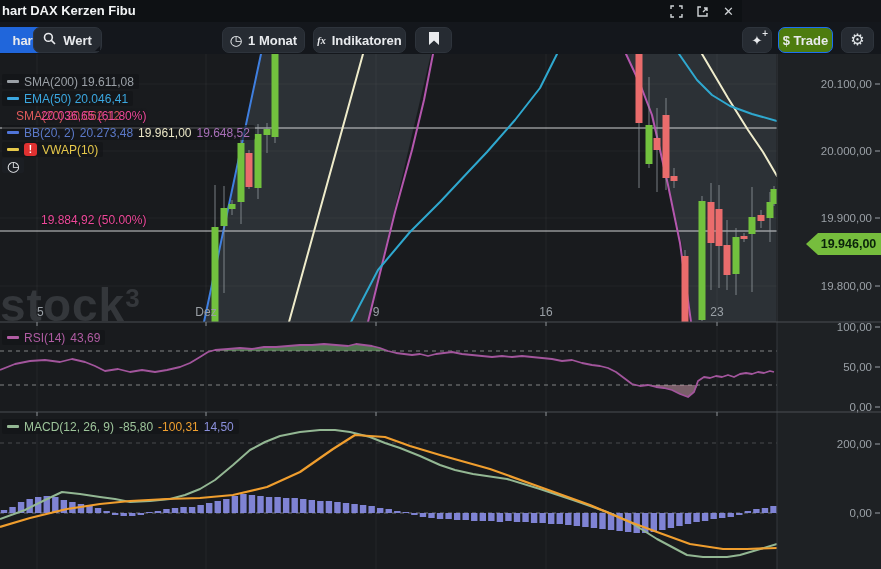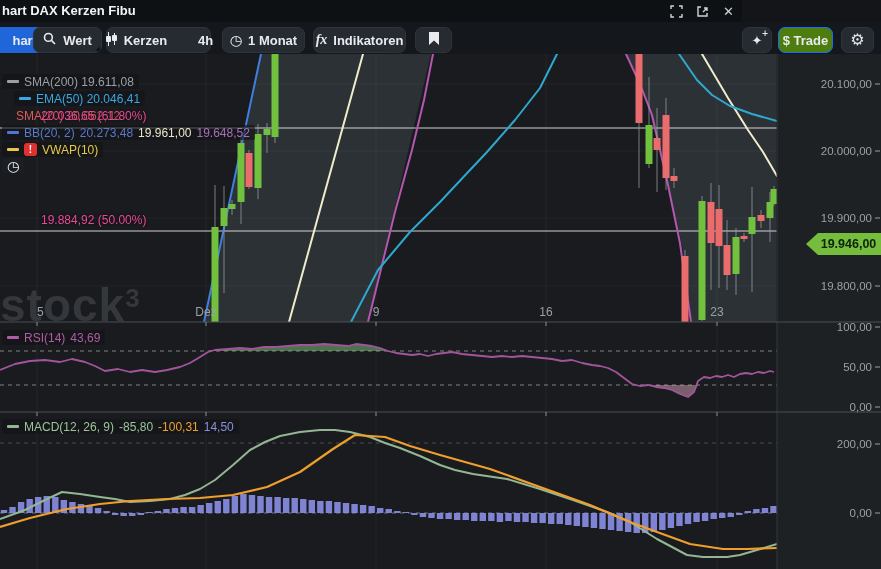--- a/index.html
+++ b/index.html
@@ -15,21 +15,21 @@
   .close-x { font-size:13px; color:#cfd3d6; font-family:"DejaVu Sans",sans-serif; }
   
   .toolbar { position:absolute; left:0; top:22px; width:881px; height:32px; background:#14171c; }
   .tbtn { position:absolute; top:5px; height:26px; background:#262b32; border:1px solid #2e343c; border-radius:7px;
           color:#e8eaed; font-size:13px; font-weight:bold; display:flex; align-items:center; justify-content:center;
           gap:6px; cursor:pointer; padding:0 10px; white-space:nowrap; }
   .tbtn.blue { background:#2066db; border-color:#2066db; }
   .fold::after { content:""; position:absolute; right:1px; bottom:1px; border-left:5px solid transparent; border-bottom:5px solid #11141a; }
   .seg { display:flex; align-items:center; align-self:stretch; }
   .seg-div { width:1px; align-self:stretch; background:#3a4049; margin:4px 0; }
-  .icon-fx { font-style:italic; font-weight:bold; font-family:"Liberation Serif",serif; font-size:14px; }
+  .icon-fx { font-style:italic; font-weight:bold; font-family:"Liberation Serif",serif; font-size:10px; }
   .icon-clock { font-family:"DejaVu Sans",sans-serif; font-size:14px; line-height:1; }
   .icon-gear { font-family:"DejaVu Sans",sans-serif; font-size:16px; line-height:1; color:#dfe3e6;}
   .icon-sparkle { font-family:"DejaVu Sans",sans-serif; font-size:13px; position:relative; }
   .icon-sparkle i { position:absolute; font-style:normal; font-size:8px; right:-6px; top:-4px; }
   
   .chart-wrap { position:absolute; left:0; top:54px; width:881px; height:515px; }
   #chart-svg { position:absolute; left:0; top:0; }
   .overlay { position:absolute; font-size:12px; white-space:nowrap; z-index:5; }
   .chip { background:rgba(17,19,23,0.62); border-radius:2px; padding:0 5px; height:15px; display:flex; align-items:center; gap:5px; width:fit-content; }
   .dash { width:12px; height:3px; border-radius:1px; display:inline-block; flex:none; }
@@ -81,37 +81,20 @@
     </button>
     <button class="tbtn fold" style="left:33px;width:69px;gap:7px;">
       <span>
         <svg width="13" height="13" viewBox="0 0 13 13" fill="none" stroke="#e8eaed" stroke-width="1.6">
           <circle cx="5.4" cy="5.4" r="3.9"></circle>
             <path d="M8.4 8.4 L12 12"></path>
         </svg>
       </span>
       <span>Wert</span>
     </button>
-    <div class="tbtn" style="left:106px;width:105px;padding:0;">
-      <div class="seg" style="padding:0 10px;gap:6px;">
-        <span>
-          <svg width="13" height="14" viewBox="0 0 13 14">
-            <line x1="3.5" y1="0" x2="3.5" y2="14" stroke="#e8eaed" stroke-width="1"></line>
-            <rect x="1" y="4" width="5" height="6" fill="#e8eaed" rx="1"></rect>
-            <line x1="9.5" y1="1" x2="9.5" y2="13" stroke="#e8eaed" stroke-width="1"></line>
-            <rect x="7" y="3" width="5" height="6" fill="#e8eaed" rx="1"></rect>
-          </svg>
-        </span>
-        <span>Kerzen</span>
-      </div>
-      <div class="seg-div"></div>
-      <div class="seg" style="padding:0 9px;">
-        <span>4h</span>
-      </div>
-    </div>
     <button class="tbtn" style="left:222px;width:83px;">
       <span class="icon-clock">◷</span>
       <span>1 Monat</span>
     </button>
     <button class="tbtn" style="left:313px;width:93px;">
       <span class="icon-fx">fx</span>
       <span>Indikatoren</span>
     </button>
     <button class="tbtn" style="left:415px;width:37px;">
       <span>
@@ -359,21 +342,21 @@
           <text x="376" y="262" text-anchor="middle" fill="#9aa0a6" font-size="12" font-family="Liberation Sans, sans-serif">9</text>
           <text x="546" y="262" text-anchor="middle" fill="#9aa0a6" font-size="12" font-family="Liberation Sans, sans-serif">16</text>
           <text x="717" y="262" text-anchor="middle" fill="#9aa0a6" font-size="12" font-family="Liberation Sans, sans-serif">23</text>
         </g>
     </svg>
 
     <div class="overlay chip r2" style="left:2px;top:20px;">
       <span class="dash" style="background:#9aa0a6;"></span>
       <span>SMA(200)  19.611,08</span>
     </div>
-    <div class="overlay chip r3" style="left:14px;top:37px;">
+    <div class="overlay chip r3" style="left:2px;top:37px;">
       <span class="dash" style="background:#3ba7e0;"></span>
       <span>EMA(50)  20.046,41</span>
     </div>
     <div class="overlay red-hidden" style="left:16px;top:55px;">
       <span>SMA(20)  20.062,12</span>
     </div>
     <div class="overlay fib-label" style="left:2px;top:55px;">
       <span>20.036,65 (61.80%)</span>
     </div>
     <div class="overlay chip" style="left:2px;top:71px;">

